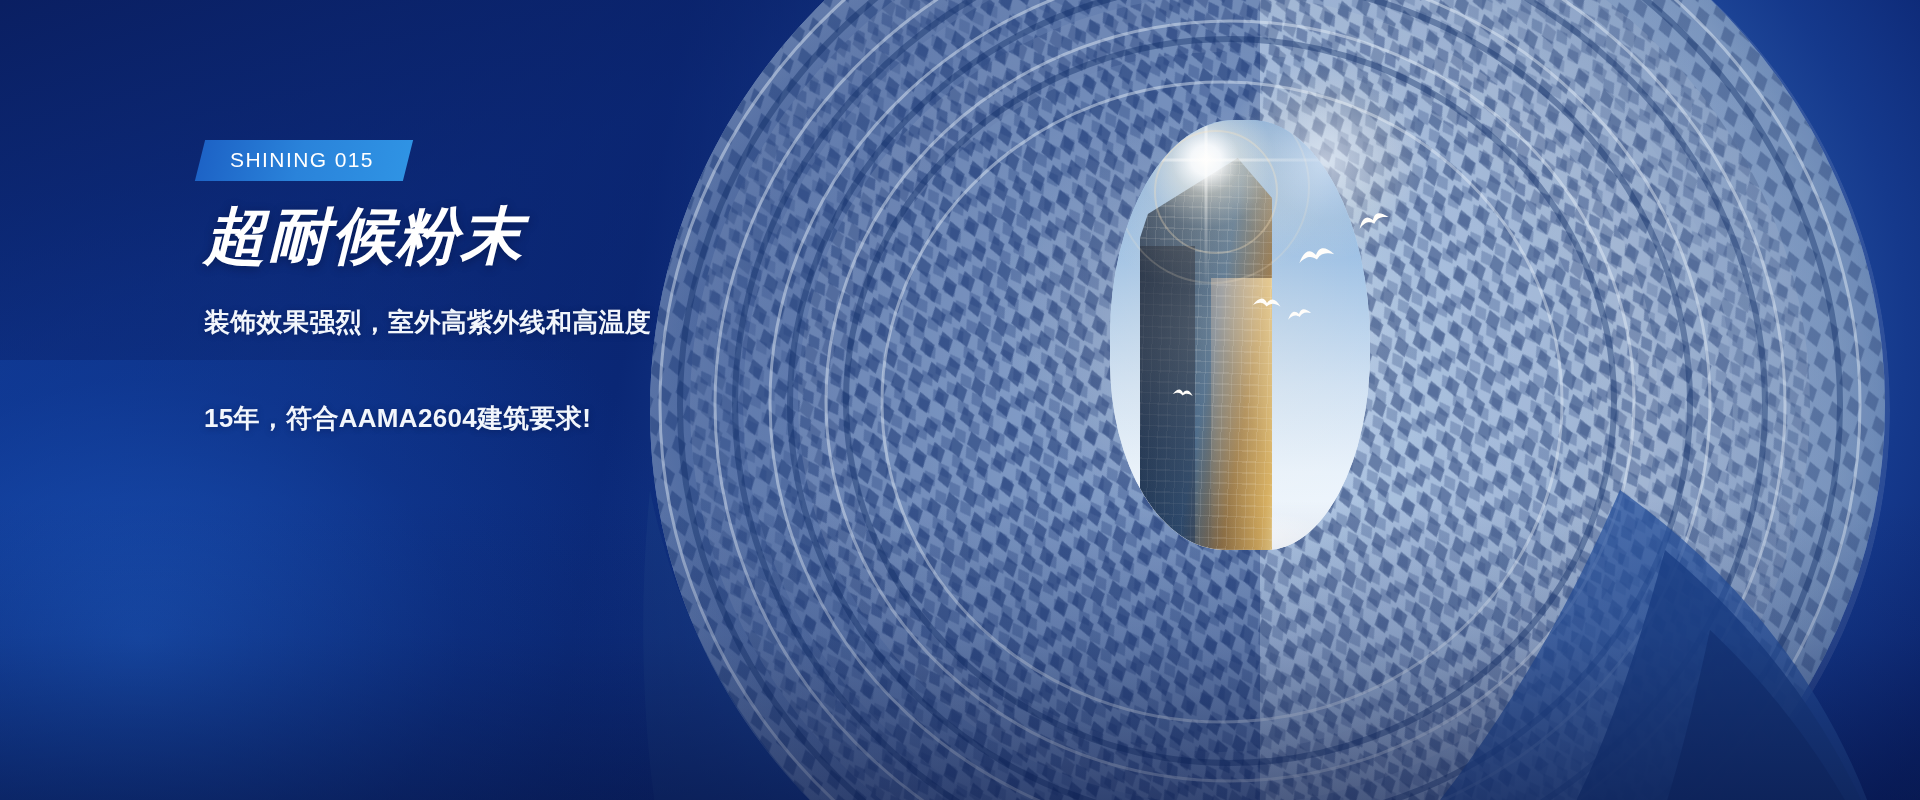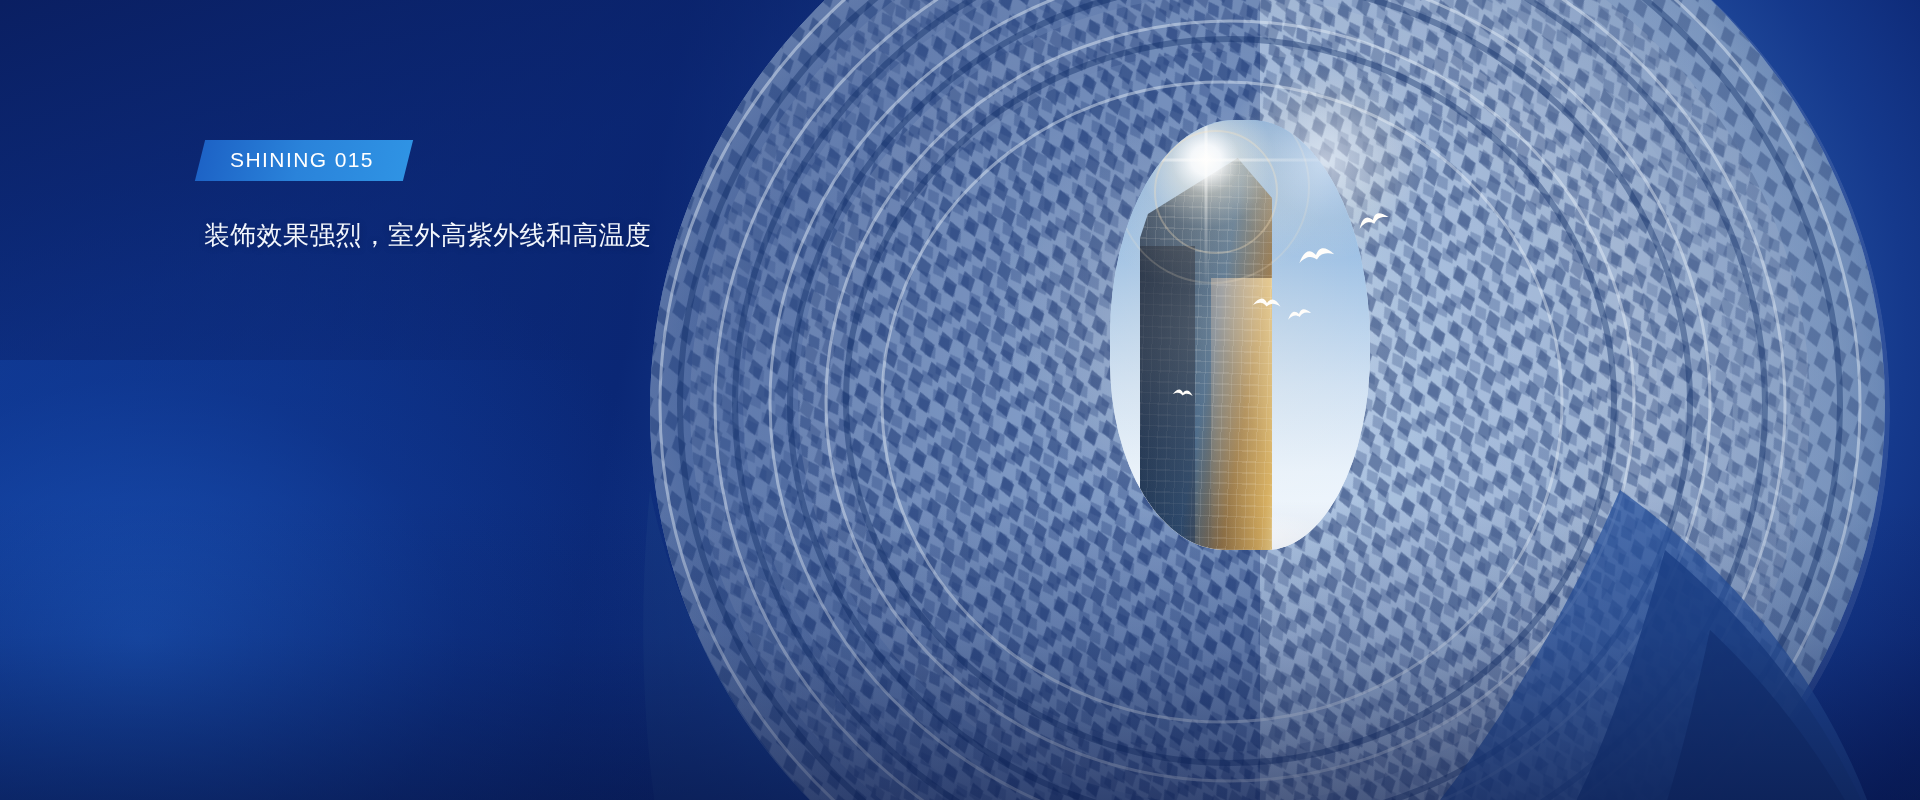--- a/index.html
+++ b/index.html
@@ -153,21 +153,21 @@
     font-style: italic;
     letter-spacing: 2px;
     text-shadow: 0 2px 10px rgba(2,12,46,0.45);
     white-space: nowrap;
   }
   .desc {
     margin: 30px 0 0 4px;
     color: #f2f6fc;
     font-size: 26px;
     line-height: 1.85;
-    font-weight: 400;
+    font-weight: 700;
     letter-spacing: .3px;
     max-width: 520px;
     text-shadow: 0 1px 6px rgba(2,12,46,0.35);
   }
 </style>
 </head>
 <body>
 
 <div id="banner">
 
@@ -304,20 +304,22 @@
   <div class="outer-flare" style="left:1225px; top:60px;  width:200px; height:200px; background:radial-gradient(circle, rgba(255,255,255,0.55) 0%, rgba(255,245,222,0.18) 42%, rgba(255,245,222,0) 72%);"></div>
 
   <div class="bg-bottom-dark"></div>
 
   <div class="content">
 
     <div class="badge">
       <span>SHINING 015</span>
     </div>
 
+    <h1 class="headline">超耐候粉末</h1>
 
     <p class="desc">
       <span>装饰效果强烈，室外高紫外线和高温度</span><br>
       <br>
+      <span>15年，符合AAMA2604建筑要求!</span>
     </p>
 
   </div>
 </div>
 
 </body></html>

